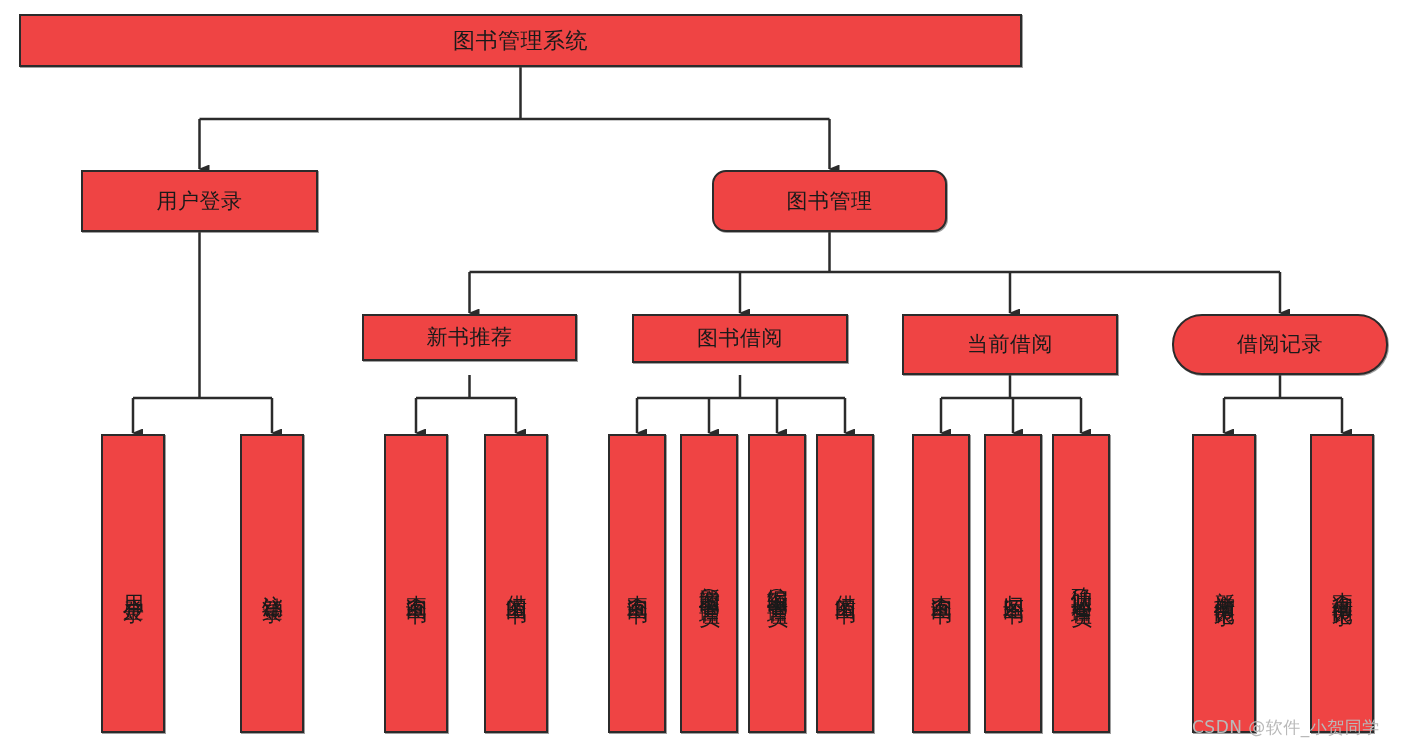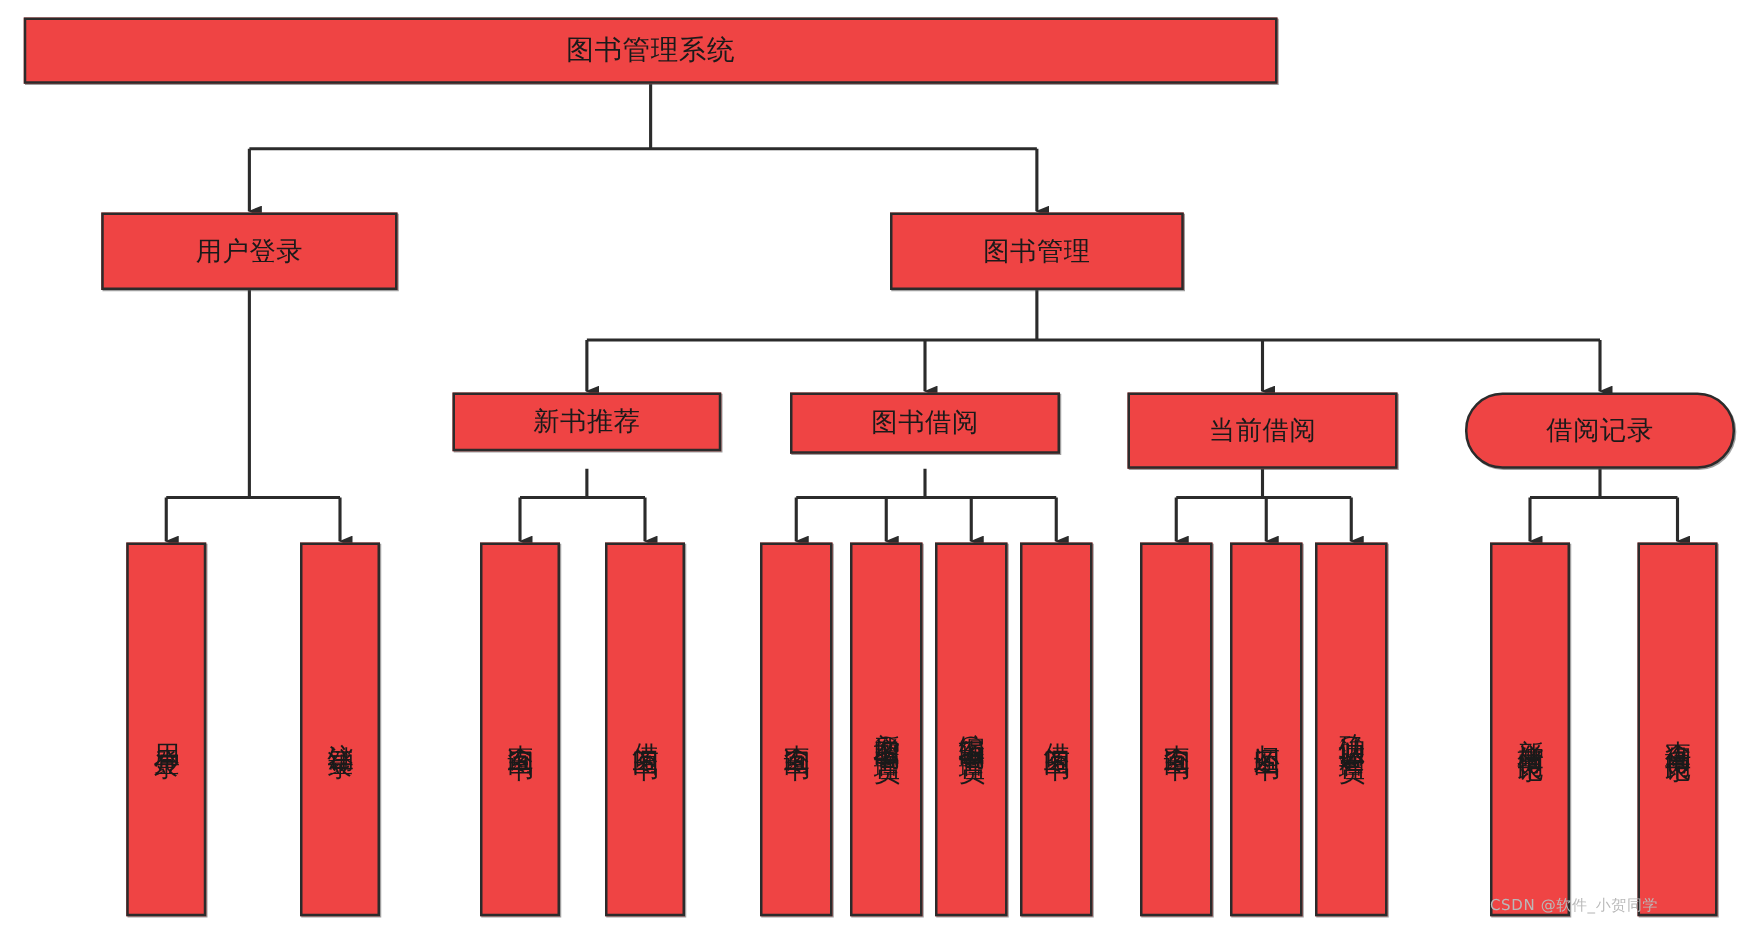--- a/index.html
+++ b/index.html
@@ -61,21 +61,21 @@
     text-orientation: upright;
     font-size: 21px;
     line-height: 1.0;
     letter-spacing: 3px;
     white-space: nowrap;
     max-height: 280px;
   }
   .watermark {
     position: absolute;
     color: #b9b9b9;
-    font-size: 12px;
+    font-size: 17px;
     letter-spacing: 0.5px;
     white-space: nowrap;
     user-select: none;
   }
 </style>
 </head>
 <body>
 
 <div id="canvas">
   <svg id="edges" viewBox="0 0 1405 747" xmlns="http://www.w3.org/2000/svg">
@@ -121,21 +121,21 @@
       </g>
   </svg>
 
   <div id="nodes">
       <div class="node horiz root" id="node-root" style="left: 19px; top: 14px; width: 1003px; height: 53px;">
         <span class="label">图书管理系统</span>
       </div>
       <div class="node horiz" id="node-user-login" style="left: 81px; top: 170px; width: 237px; height: 62px;">
         <span class="label">用户登录</span>
       </div>
-      <div class="node horiz" id="node-book-manage" style="left: 712px; top: 170px; width: 235px; height: 62px;">
+      <div class="node horiz" id="node-book-manage" style="left: 712px; top: 170px; width: 235px; height: 62px; border-radius: 14px;">
         <span class="label">图书管理</span>
       </div>
       <div class="node horiz" id="node-new-book-rec" style="left: 362px; top: 314px; width: 215px; height: 47px;">
         <span class="label">新书推荐</span>
       </div>
       <div class="node horiz" id="node-book-borrow" style="left: 632px; top: 314px; width: 216px; height: 49px;">
         <span class="label">图书借阅</span>
       </div>
       <div class="node horiz" id="node-current-borrow" style="left: 902px; top: 314px; width: 216px; height: 61px; justify-content: center;">
         <span class="label">当前借阅</span>

